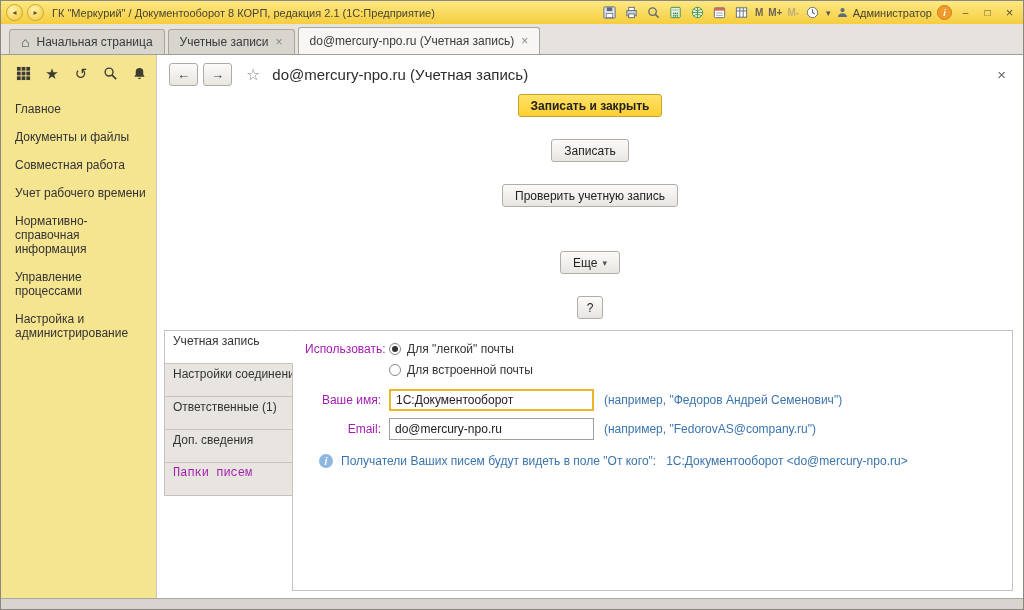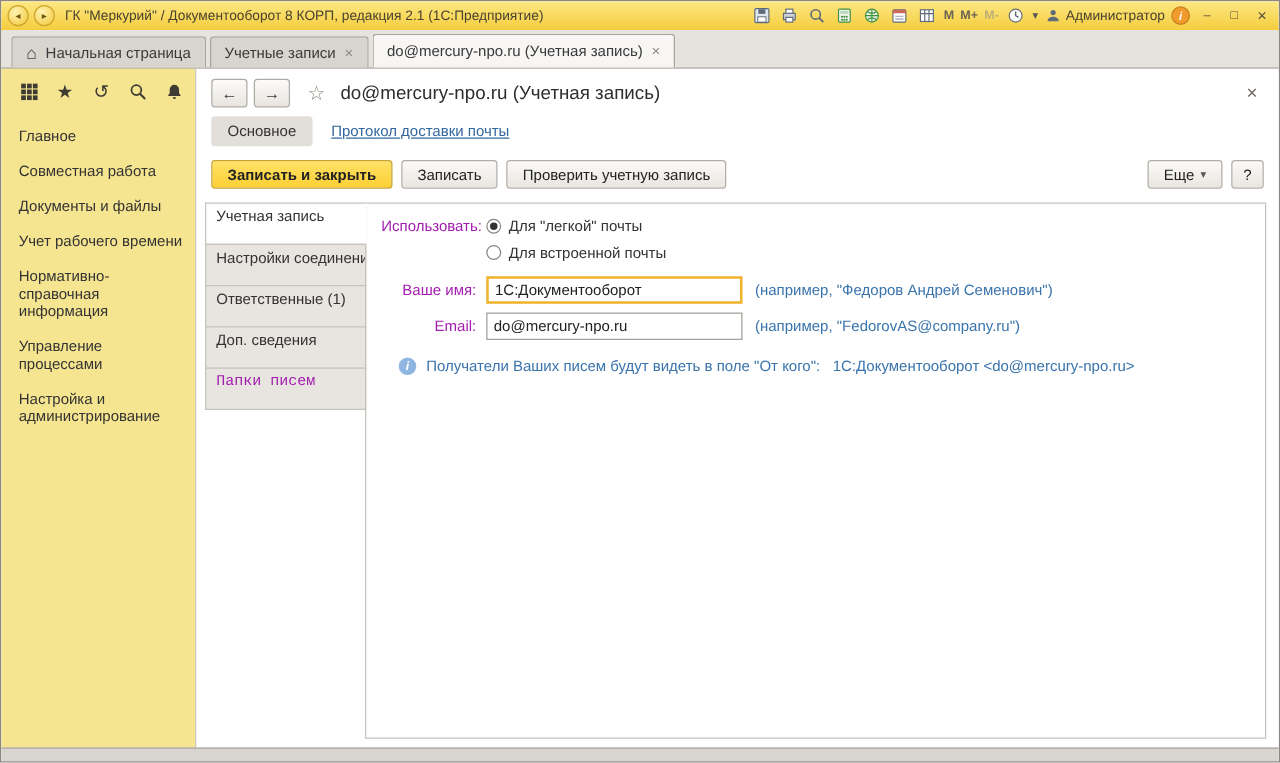--- a/index.html
+++ b/index.html
@@ -51,21 +51,21 @@
   .pagehead{display:flex;align-items:center;gap:5px;padding:8px 10px 4px 12px;}
   .navbtn{width:27px;height:21px;border:1px solid #aeaaa4;border-radius:3px;
           background:linear-gradient(#fcfbfa,#e8e5e0);display:flex;align-items:center;
           justify-content:center;color:#3a3a3a;font-size:13px;cursor:pointer;}
   .fav{font-size:16px;color:#8f8b82;margin:0 7px 0 9px;cursor:pointer;}
   .pagetitle{font-size:15px;color:#2d2d2d;}
   .pageclose{margin-left:auto;margin-right:7px;color:#6e6a64;font-size:15px;cursor:pointer;}
   .subtabs{display:flex;align-items:center;gap:15px;padding:3px 12px 7px 12px;}
   .subtab{background:#e2dfda;border-radius:3px;padding:5px 13px;color:#333;cursor:pointer;}
   .sublink{color:#33689e;text-decoration:underline;cursor:pointer;}
-  .cmdbar{display:flex;align-items:center;gap:7px;padding:4px 12px 9px 12px;}
+  .cmdbar{display:flex;align-items:center;gap:22px;padding:4px 12px 9px 12px;flex-direction:column;}
   .btn{height:23px;padding:0 12px;border:1px solid #b1ada7;border-radius:3px;
        background:linear-gradient(#fbfaf8,#e9e6e1);color:#222;font-size:12px;
        display:inline-flex;align-items:center;gap:5px;cursor:pointer;font-family:inherit;}
   .btn.primary{background:linear-gradient(#ffe268,#fdcf33);border-color:#c7a22c;font-weight:bold;}
   .btn.help{width:26px;padding:0;justify-content:center;}
   .cmdspacer{flex:1;}
   .arr{font-size:9px;color:#555;}
 
   .work{flex:1;display:flex;align-items:stretch;padding:2px 10px 8px 7px;min-height:0;}
   .navlist{width:129px;flex:none;z-index:2;}
@@ -229,43 +229,39 @@
       </span>
     <span class="sb-ic">
         <svg width="15" height="15" viewBox="0 0 16 16">
           <path d="M8 2a4 4 0 0 0-4 4v3L2.5 11.5h11L12 9V6a4 4 0 0 0-4-4z" fill="#3e3b33"></path>
           <path d="M6.5 12.5a1.5 1.5 0 0 0 3 0z" fill="#3e3b33"></path>
         </svg>
       </span>
   </div>
   <div class="sb-items">
     <div class="sb-item">Главное</div>
+    <div class="sb-item">Документы и файлы</div>
     <div class="sb-item">Совместная работа</div>
-    <div class="sb-item">Документы и файлы</div>
     <div class="sb-item">Учет рабочего времени</div>
     <div class="sb-item">Нормативно-справочная информация</div>
     <div class="sb-item">Управление процессами</div>
     <div class="sb-item">Настройка и администрирование</div>
   </div>
 </div>
 
 <div class="main">
 
   <div class="pagehead">
     <span class="navbtn">←</span>
     <span class="navbtn">→</span>
     <span class="fav">☆</span>
     <span class="pagetitle">do@mercury-npo.ru (Учетная запись)</span>
     <span class="pageclose">×</span>
   </div>
 
-  <div class="subtabs">
-    <span class="subtab">Основное</span>
-    <span class="sublink">Протокол доставки почты</span>
-  </div>
 
   <div class="cmdbar">
     <button class="btn primary">Записать и закрыть</button>
     <button class="btn">Записать</button>
     <button class="btn">Проверить учетную запись</button>
     <span class="cmdspacer"></span>
     <button class="btn">
       <span>Еще</span>
       <span class="arr">▾</span>
     </button>

